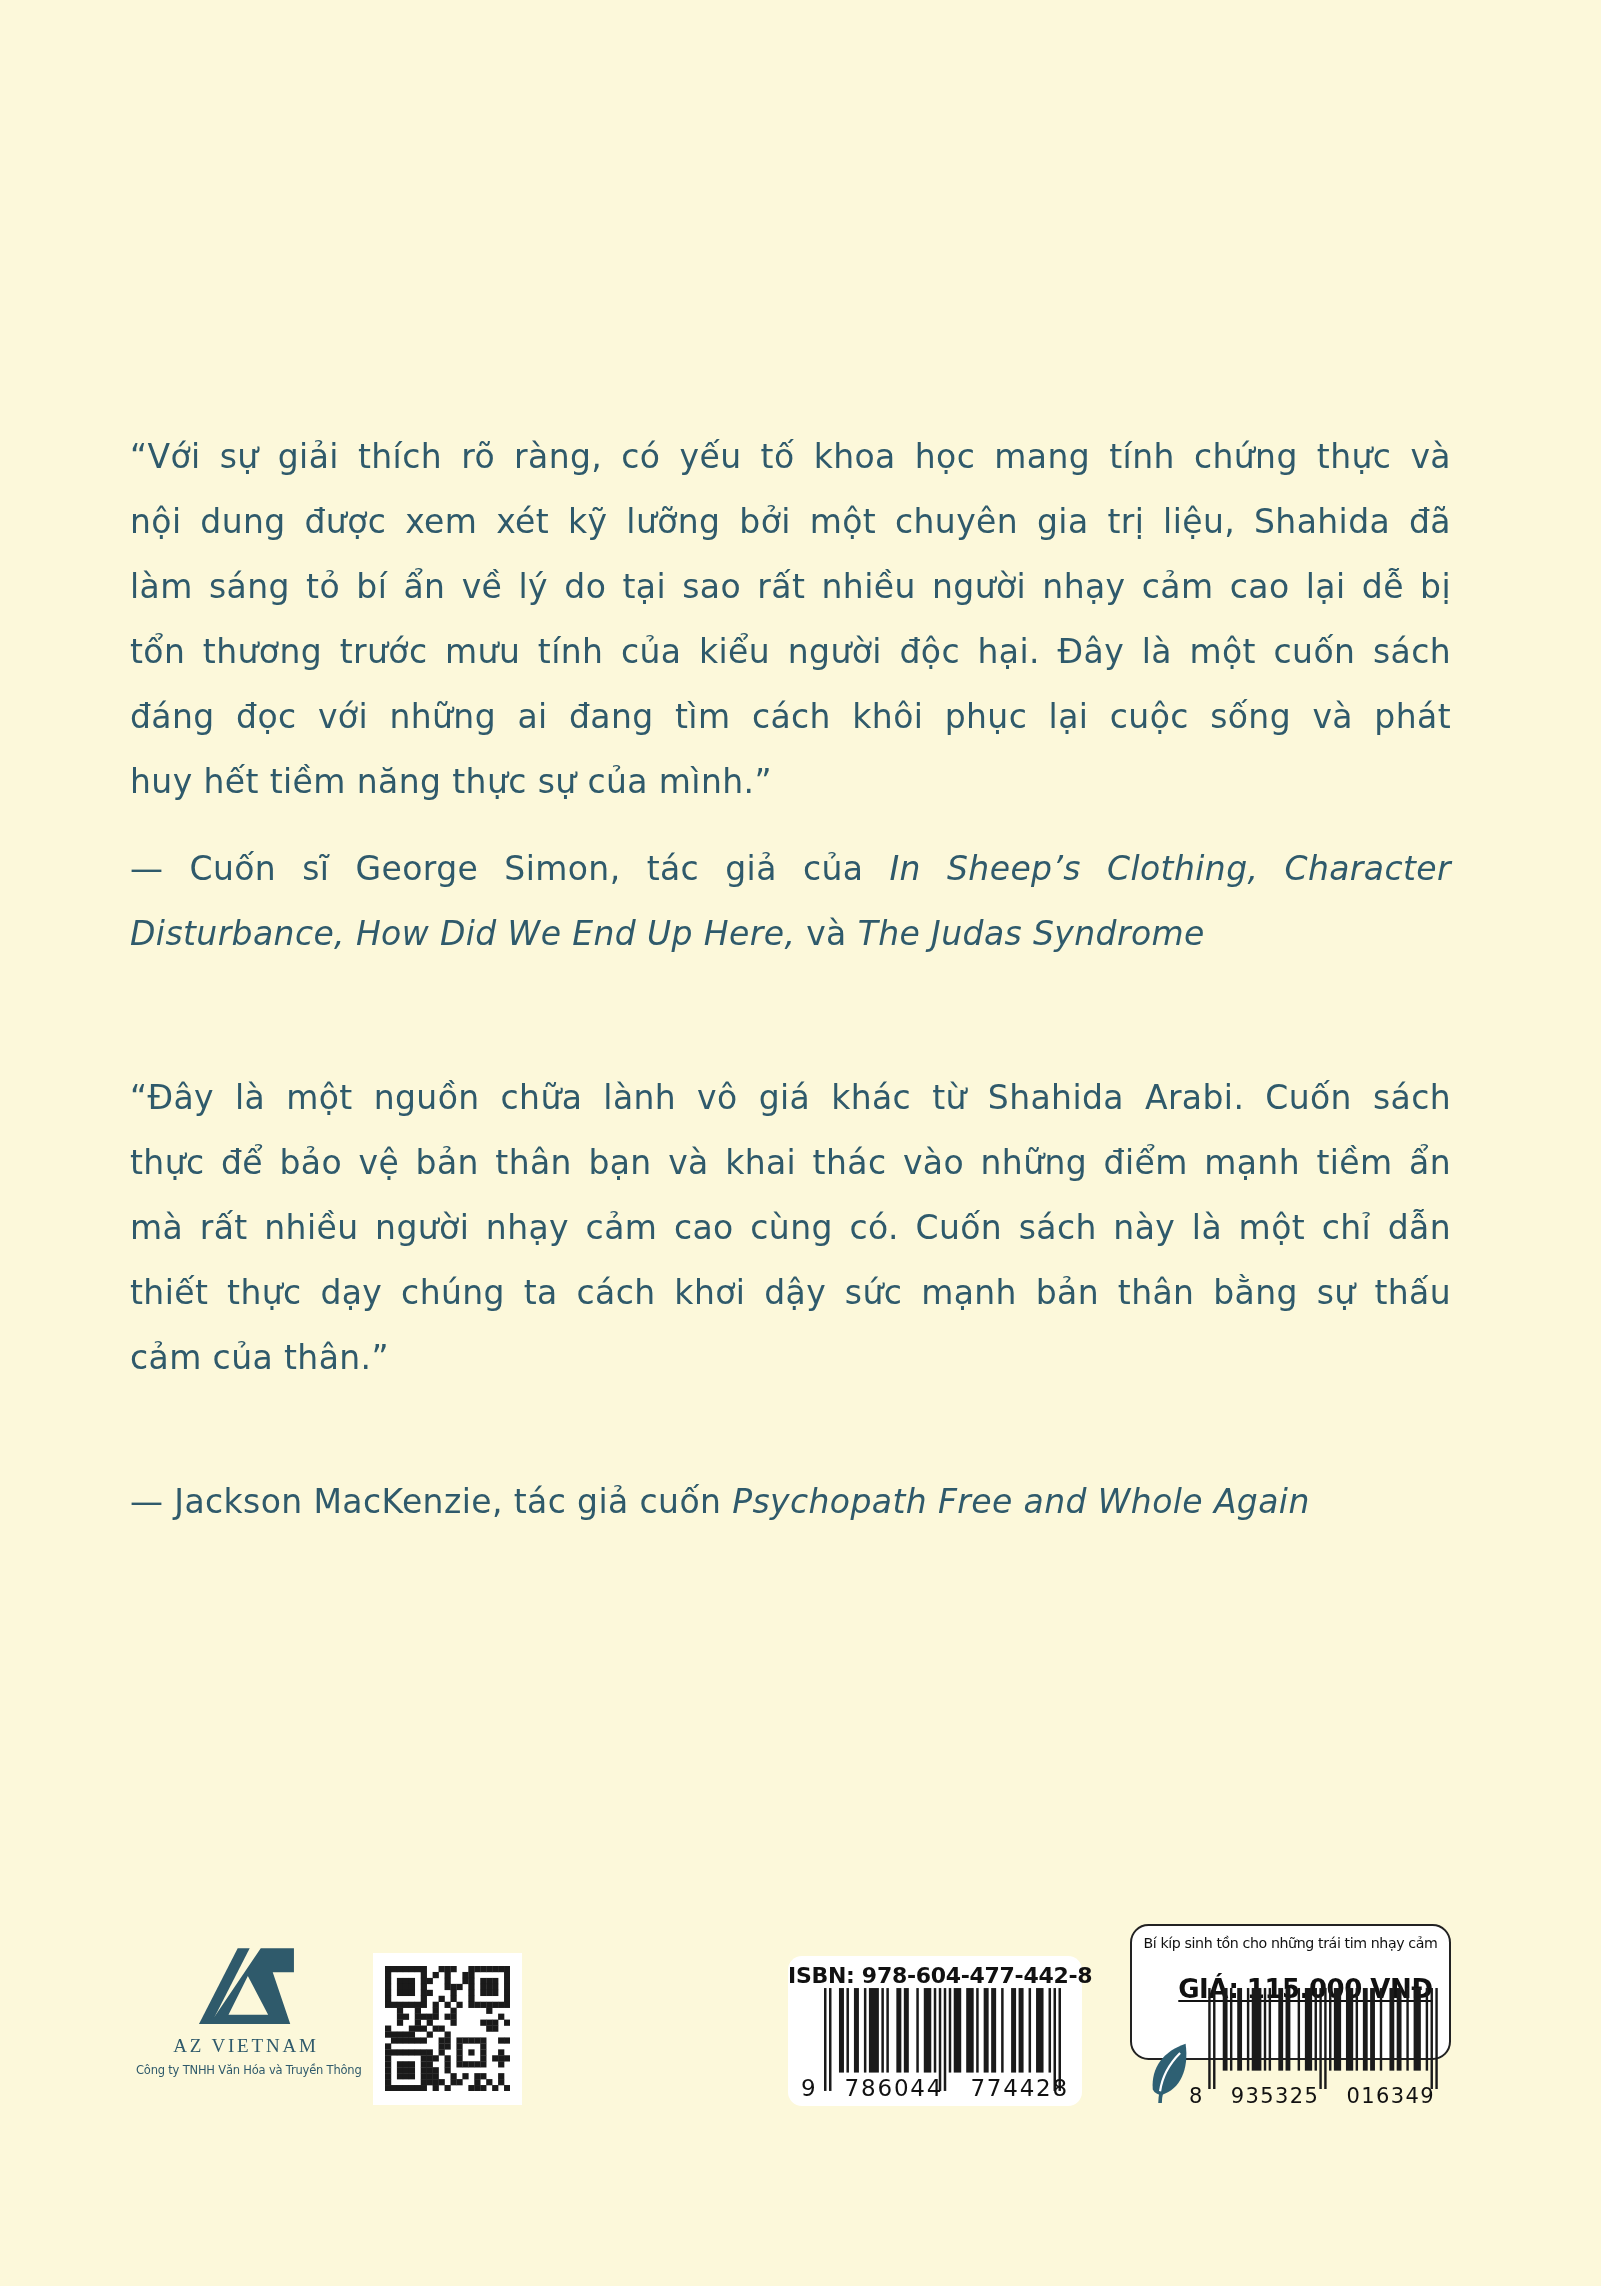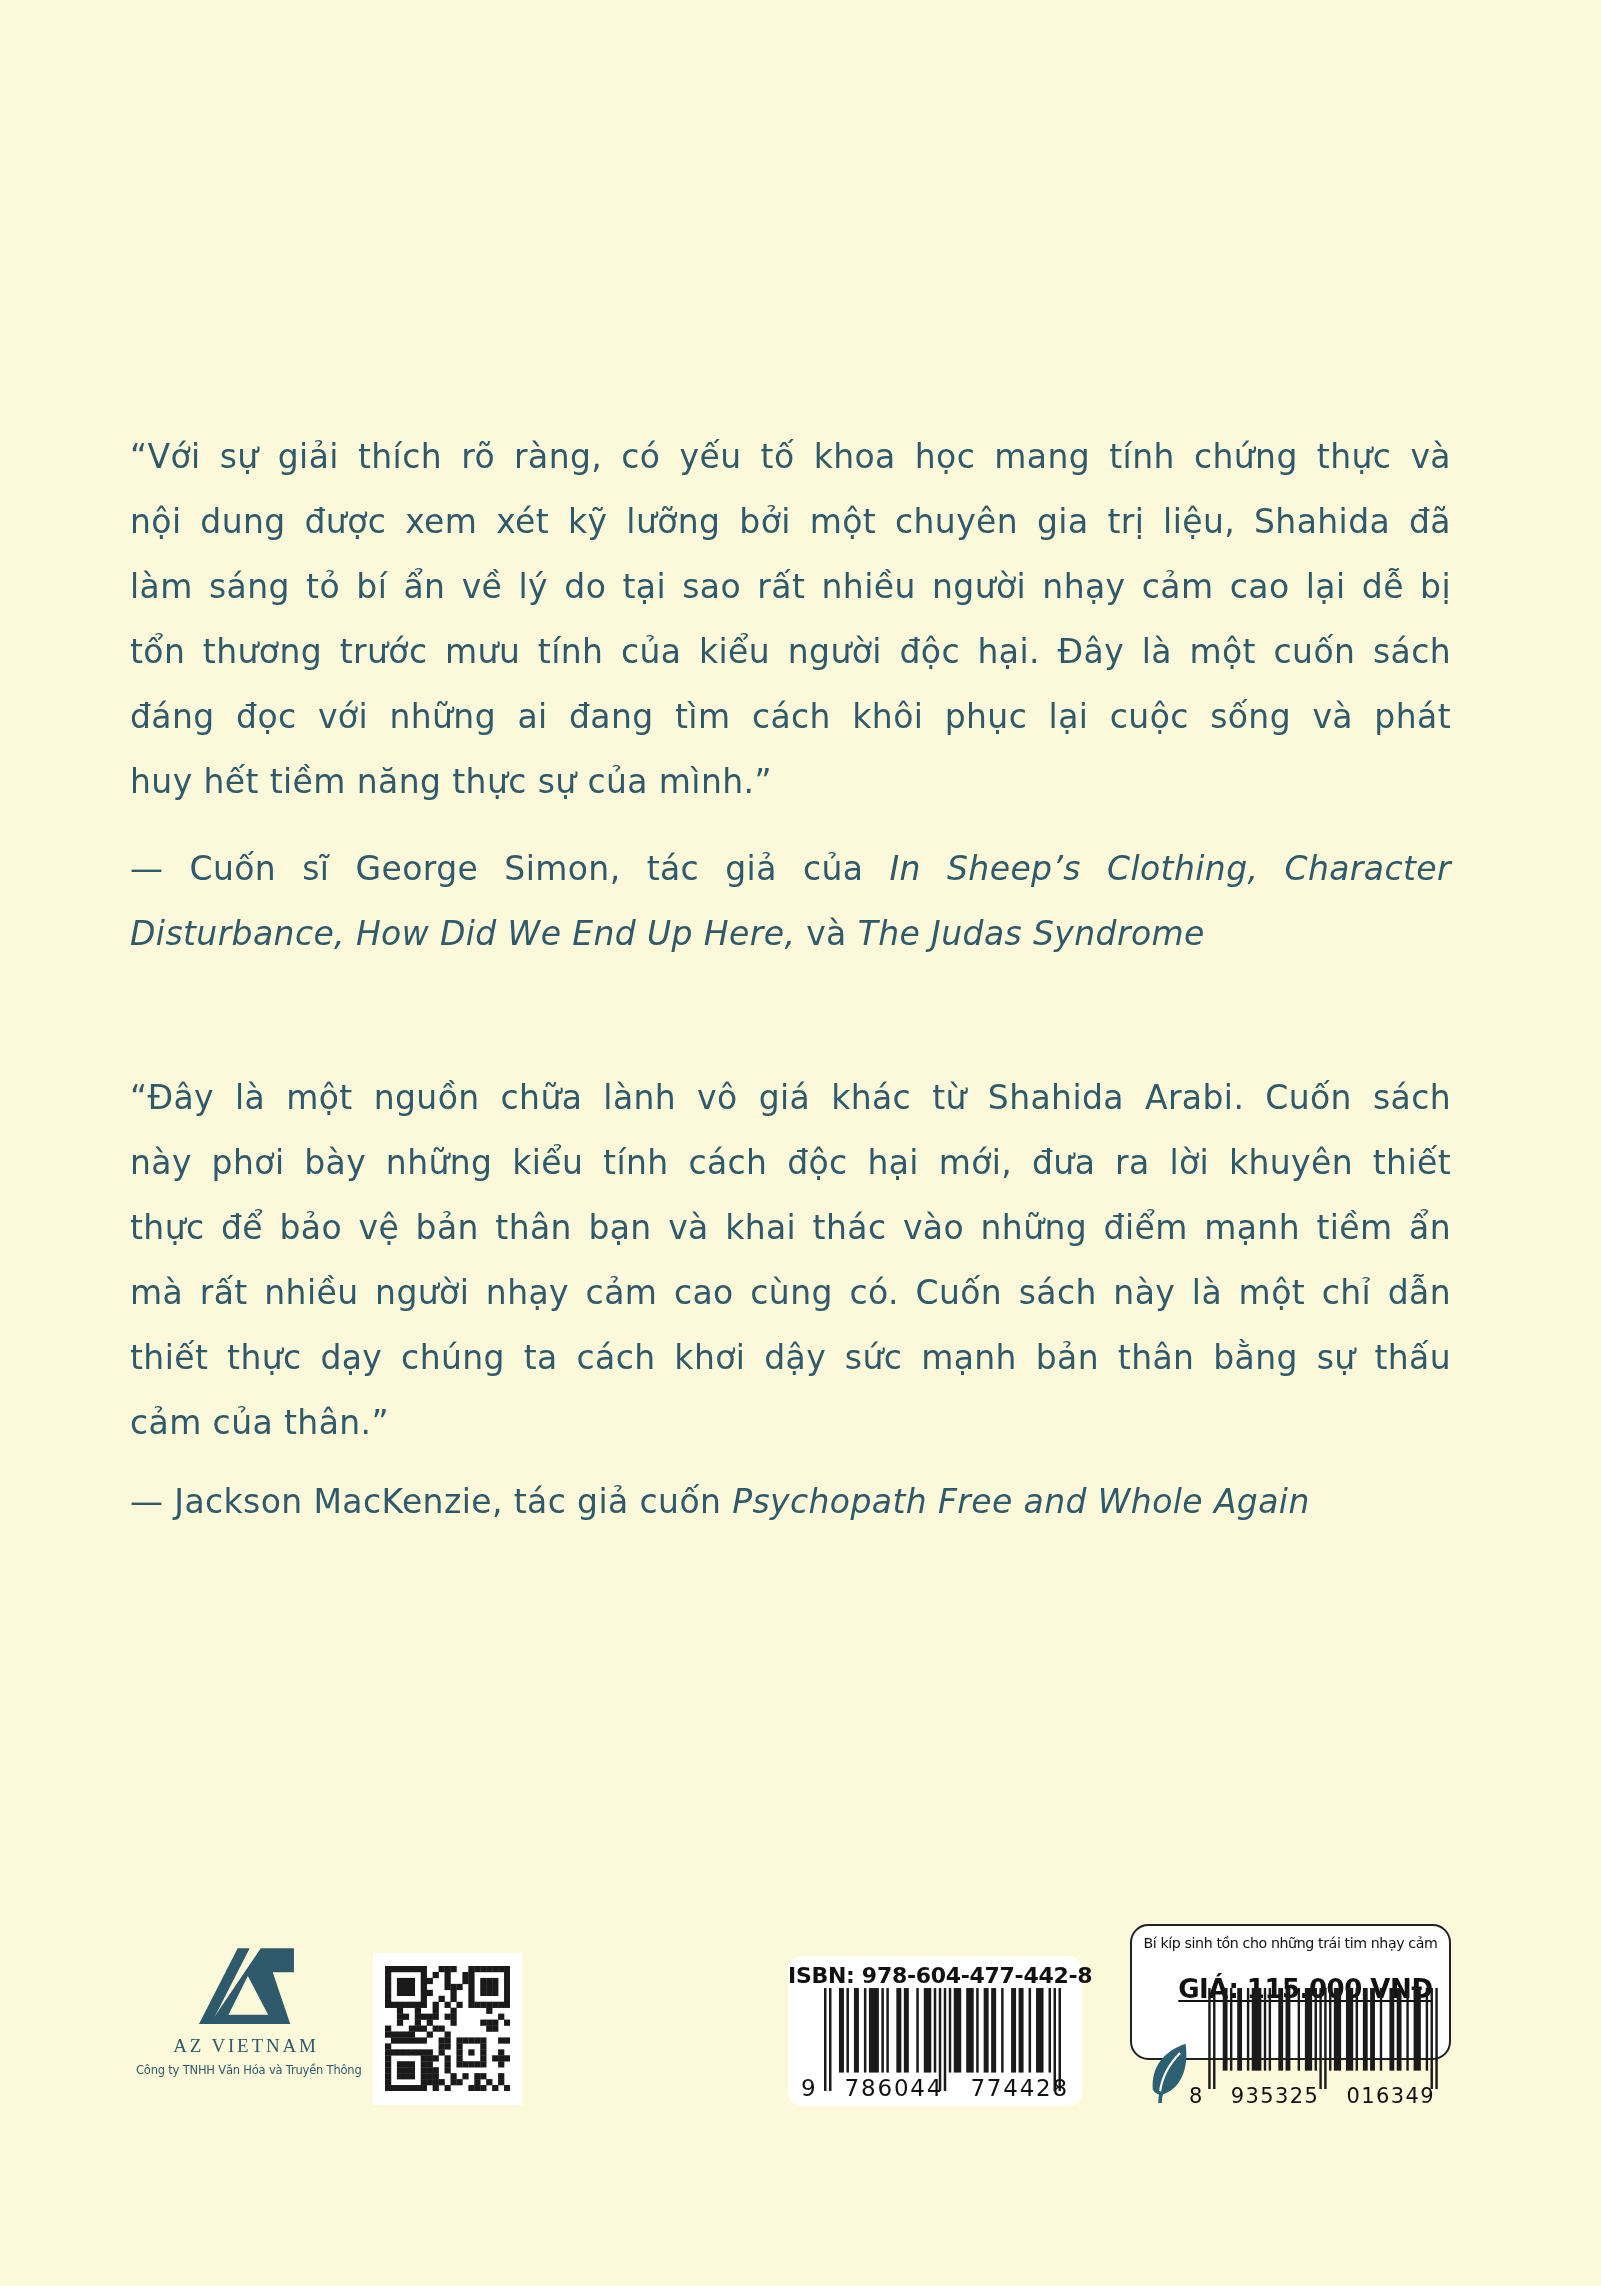--- a/index.html
+++ b/index.html
@@ -95,21 +95,20 @@
     <p>huy hết tiềm năng thực sự của mình.”</p>
   </section>
 
   <section class="textblock" id="attr1">
     <p class="just"><span>— Cuốn sĩ George Simon, tác giả của </span><span class="it">In Sheep’s Clothing, Character</span></p>
     <p><span class="it">Disturbance, How Did We End Up Here,</span><span> và </span><span class="it">The Judas Syndrome</span></p>
   </section>
 
   <section class="textblock" id="quote2">
     <p class="just">“Đây là một nguồn chữa lành vô giá khác từ Shahida Arabi. Cuốn sách</p>
-    <p class="just">này phơi bày những kiểu tính cách độc hại mới, đưa ra lời khuyên thiết</p>
     <p class="just">thực để bảo vệ bản thân bạn và khai thác vào những điểm mạnh tiềm ẩn</p>
     <p class="just">mà rất nhiều người nhạy cảm cao cùng có. Cuốn sách này là một chỉ dẫn</p>
     <p class="just">thiết thực dạy chúng ta cách khơi dậy sức mạnh bản thân bằng sự thấu</p>
     <p>cảm của thân.”</p>
   </section>
 
   <section class="textblock" id="attr2">
     <p><span>— Jackson MacKenzie, tác giả cuốn </span><span class="it">Psychopath Free and Whole Again</span></p>
   </section>
 

